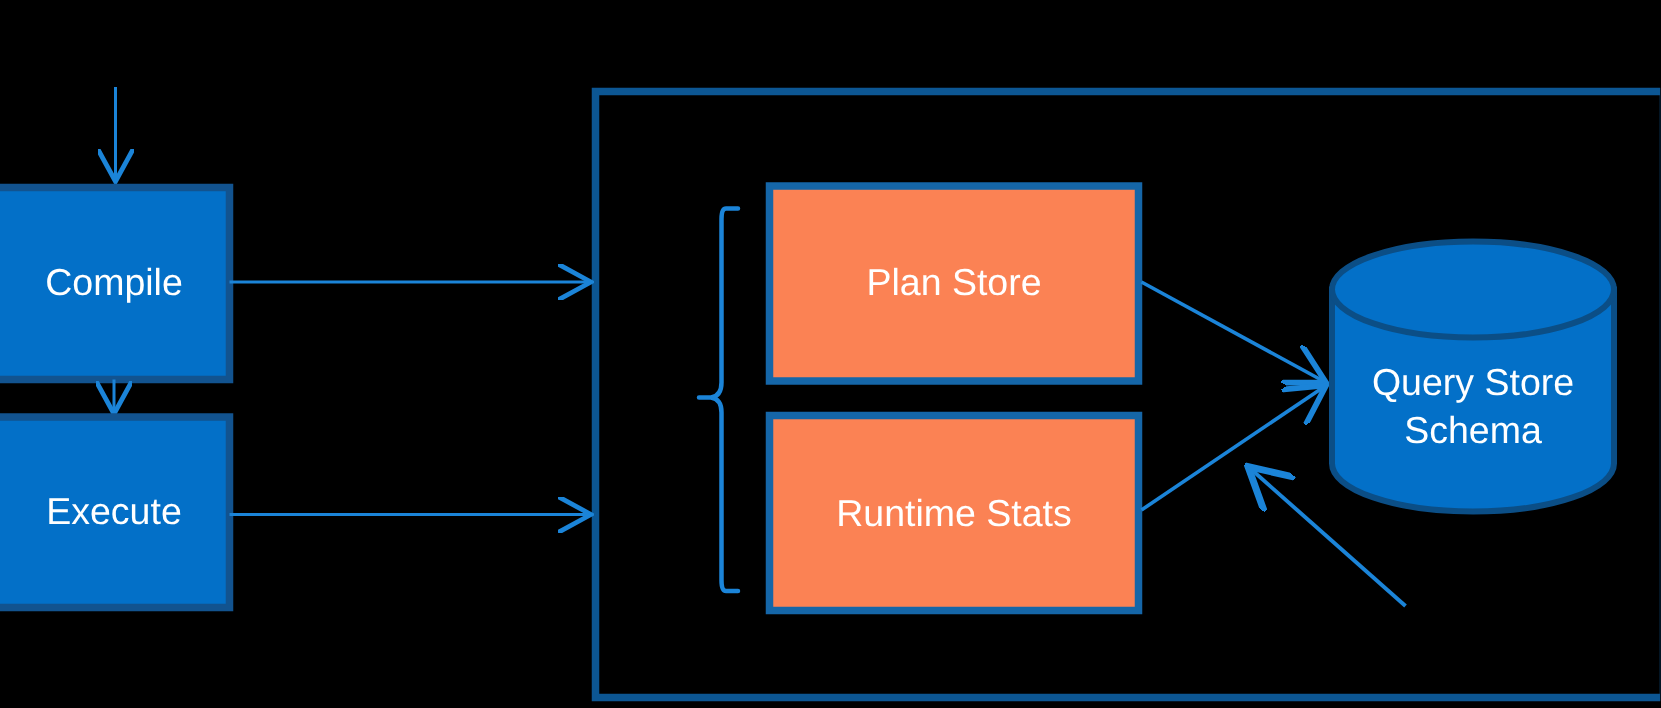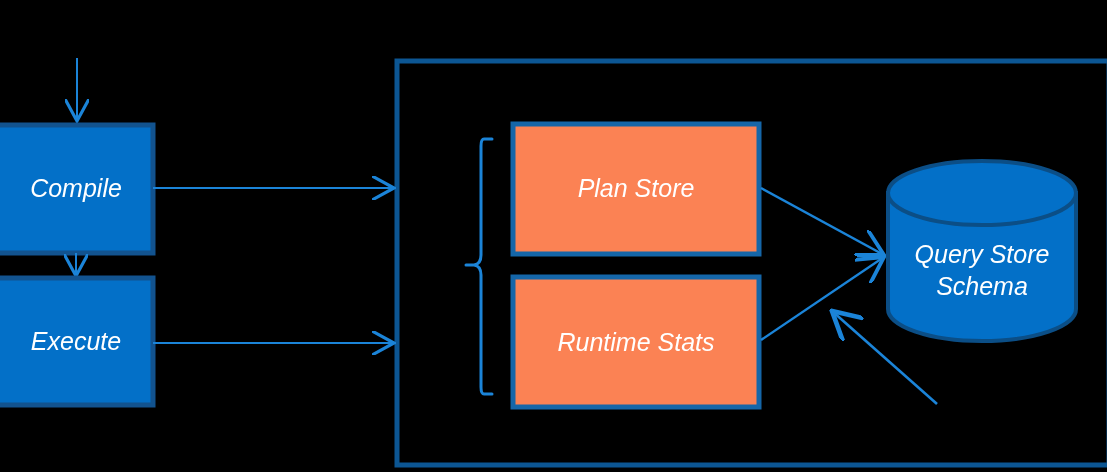--- a/index.html
+++ b/index.html
@@ -7,21 +7,20 @@
     padding: 0;
     background: #000000;
   }
   #canvas {
     position: relative;
     width: 1107px;
     height: 472px;
     background: #000000;
     overflow: hidden;
     font-family: "Liberation Sans", sans-serif;
-    font-style: italic;
   }
   #diagram-svg {
     position: absolute;
     top: 0;
     left: 0;
     width: 1107px;
     height: 472px;
   }
   .node-label {
     fill: #FFFFFF;

